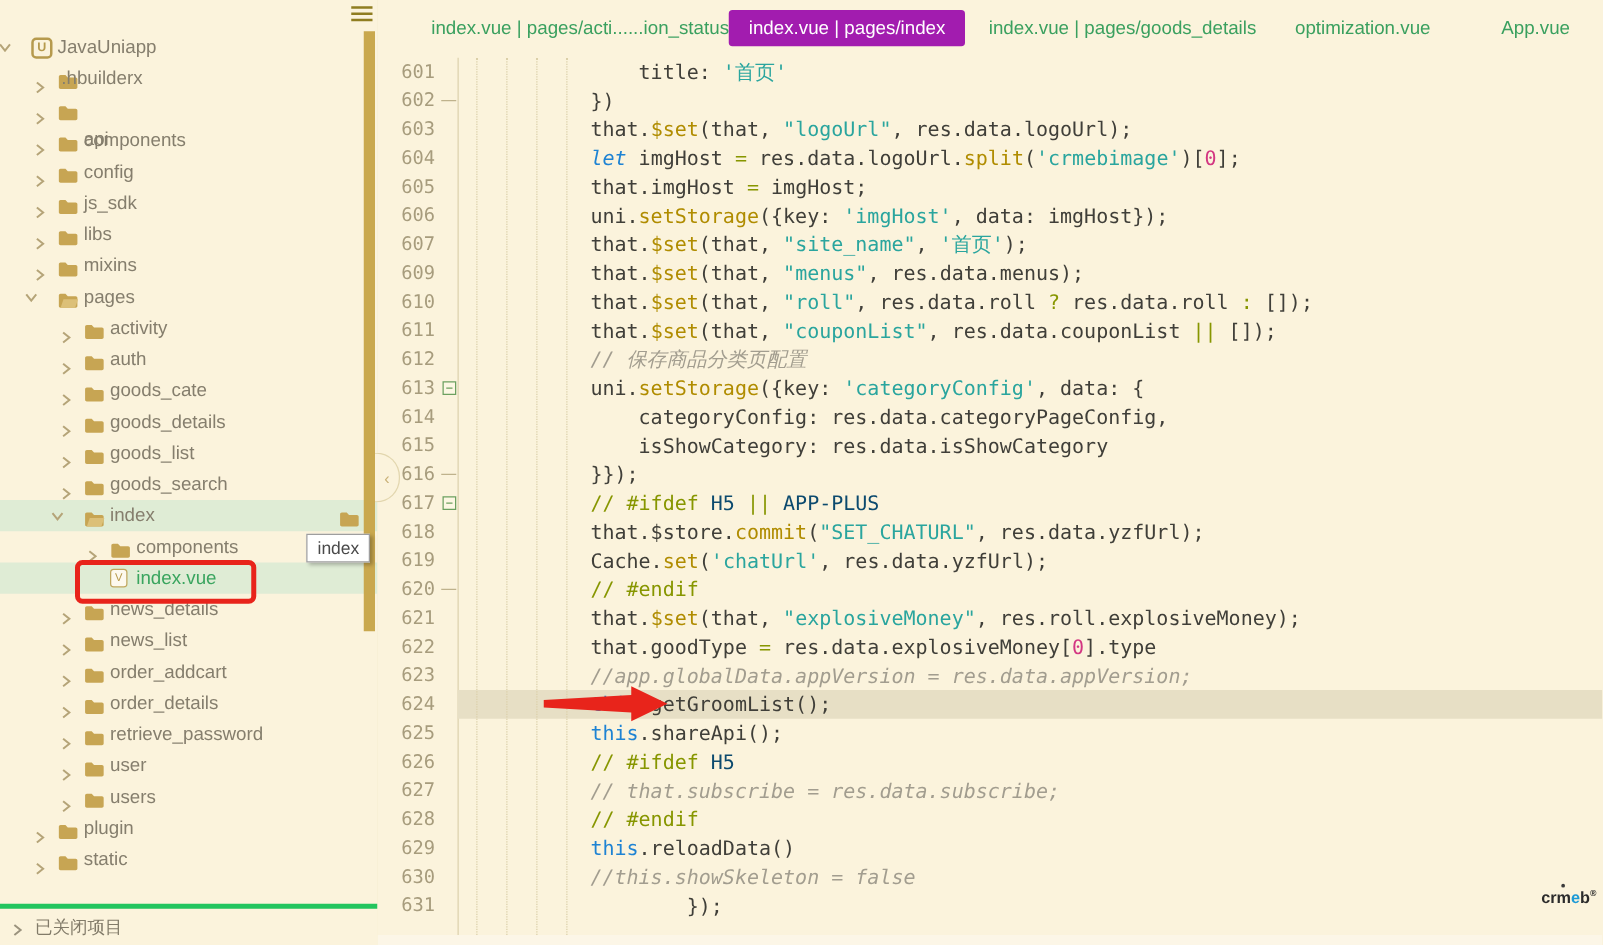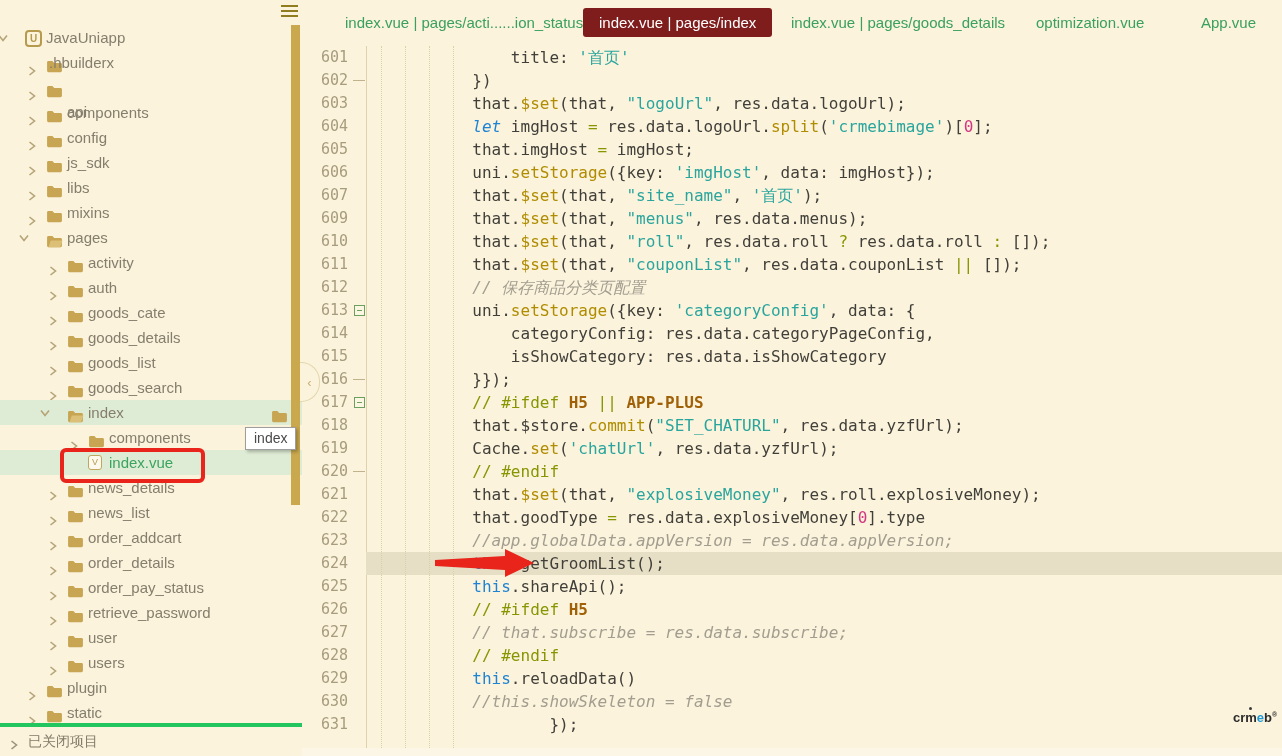--- a/index.html
+++ b/index.html
@@ -36,21 +36,21 @@
            border-radius:6px;z-index:40;}
   .collapse-handle{position:absolute;left:300px;top:362px;width:19px;height:38px;background:#fbf3dc;
            border:1px solid #e2d6ae;border-left:none;border-radius:0 19px 19px 0;z-index:20;
            display:flex;align-items:center;justify-content:center;color:#c9b177;font-size:13px;cursor:pointer;}
 
   
   .editor{position:absolute;left:302px;top:0;right:0;bottom:0;background:#fbf3dc;}
   .tabbar{position:relative;height:46px;}
   .tab{position:absolute;top:8px;height:29px;display:flex;align-items:center;padding:0 16px;
        font-size:15px;color:#3aa05f;border-radius:3px;white-space:nowrap;cursor:pointer;}
-  .tab.active{background:#7f1d1d;color:#ffffff;}
+  .tab.active{background:#a21caf;color:#ffffff;}
   .tab:nth-of-type(1){left:27px;}
   .tab:nth-of-type(2){left:281px;}
   .tab:nth-of-type(3){left:473px;}
   .tab:nth-of-type(4){left:718px;}
   .tab:nth-of-type(5){left:883px;}
 
   .code{position:absolute;left:0;top:46px;right:0;bottom:0;overflow:hidden;}
   .gutter-sep{position:absolute;left:64px;top:0;bottom:0;width:1px;background:#ddd2ad;z-index:0;}
   .hl-row{position:absolute;left:64px;right:0;height:23px;background:#e7dfc5;z-index:0;}
   .indent-guide{position:absolute;top:0;bottom:0;width:0;border-left:1px dotted #dbcfa8;z-index:2;}
@@ -60,21 +60,21 @@
   .fold{width:18px;flex:none;position:relative;}
   .fold-box{position:absolute;left:2px;top:6px;width:11px;height:11px;border:1px solid #6ca05f;
             background:#fcf7e3;box-sizing:border-box;cursor:pointer;}
   .fold-box::after{content:"";position:absolute;left:2px;right:2px;top:4px;height:1px;background:#6ca05f;}
   .fold-tick{position:absolute;left:1px;top:11px;width:12px;height:1px;background:#bfb28c;}
   .code-text{flex:1;margin:0;font-family:"DejaVu Sans Mono",monospace;font-size:16px;line-height:23px;
              white-space:pre;padding-left:6px;}
   .tk-d{color:#403f39;}
   .tk-k{color:#1e83d3;}
   .tk-ki{color:#1e83d3;font-style:italic;}
-  .tk-kb{color:#a16207;font-weight:bold;}
+  .tk-kb{color:#0c4a6e;font-weight:normal;}
   .tk-f{color:#b08c00;}
   .tk-s{color:#2aa59e;}
   .tk-n{color:#d33682;}
   .tk-c{color:#a29d8f;font-style:italic;}
   .tk-dir{color:#879600;}
   .tk-o{color:#879600;}
   .hscroll-strip{position:absolute;left:0;right:0;top:702px;height:8px;background:#fcf6e7;z-index:3;}
 
   .annot-svg{position:absolute;left:0;top:0;width:1282px;height:756px;pointer-events:none;z-index:50;}
 
@@ -288,29 +288,20 @@
         <span class="t-label" style="left: 88px;">order_addcart</span>
       </div>
       <div class="tree-row">
         <span class="chev" style="left: 49px;"><svg width="8" height="10" viewBox="0 0 8 10">
             <polyline points="1.5,1 6.5,5 1.5,9" fill="none" stroke="#b5a478" stroke-width="1.6"></polyline>
           </svg></span>
         <span class="t-icon" style="left: 67px;"><svg width="17" height="13" viewBox="0 0 18 14">
             <path d="M1 2.5C1 1.7 1.7 1 2.5 1h4.2l2 2.2h6.8c.8 0 1.5.7 1.5 1.5v7c0 .8-.7 1.5-1.5 1.5h-13C1.7 13.2 1 12.5 1 11.7z" fill="#c7a553"></path>
           </svg></span>
         <span class="t-label" style="left: 88px;">order_details</span>
-      </div>
-      <div class="tree-row">
-        <span class="chev" style="left: 49px;"><svg width="8" height="10" viewBox="0 0 8 10">
-            <polyline points="1.5,1 6.5,5 1.5,9" fill="none" stroke="#b5a478" stroke-width="1.6"></polyline>
-          </svg></span>
-        <span class="t-icon" style="left: 67px;"><svg width="17" height="13" viewBox="0 0 18 14">
-            <path d="M1 2.5C1 1.7 1.7 1 2.5 1h4.2l2 2.2h6.8c.8 0 1.5.7 1.5 1.5v7c0 .8-.7 1.5-1.5 1.5h-13C1.7 13.2 1 12.5 1 11.7z" fill="#c7a553"></path>
-          </svg></span>
-        <span class="t-label" style="left: 88px;">order_pay_status</span>
       </div>
       <div class="tree-row">
         <span class="chev" style="left: 49px;"><svg width="8" height="10" viewBox="0 0 8 10">
             <polyline points="1.5,1 6.5,5 1.5,9" fill="none" stroke="#b5a478" stroke-width="1.6"></polyline>
           </svg></span>
         <span class="t-icon" style="left: 67px;"><svg width="17" height="13" viewBox="0 0 18 14">
             <path d="M1 2.5C1 1.7 1.7 1 2.5 1h4.2l2 2.2h6.8c.8 0 1.5.7 1.5 1.5v7c0 .8-.7 1.5-1.5 1.5h-13C1.7 13.2 1 12.5 1 11.7z" fill="#c7a553"></path>
           </svg></span>
         <span class="t-label" style="left: 88px;">retrieve_password</span>
       </div>

